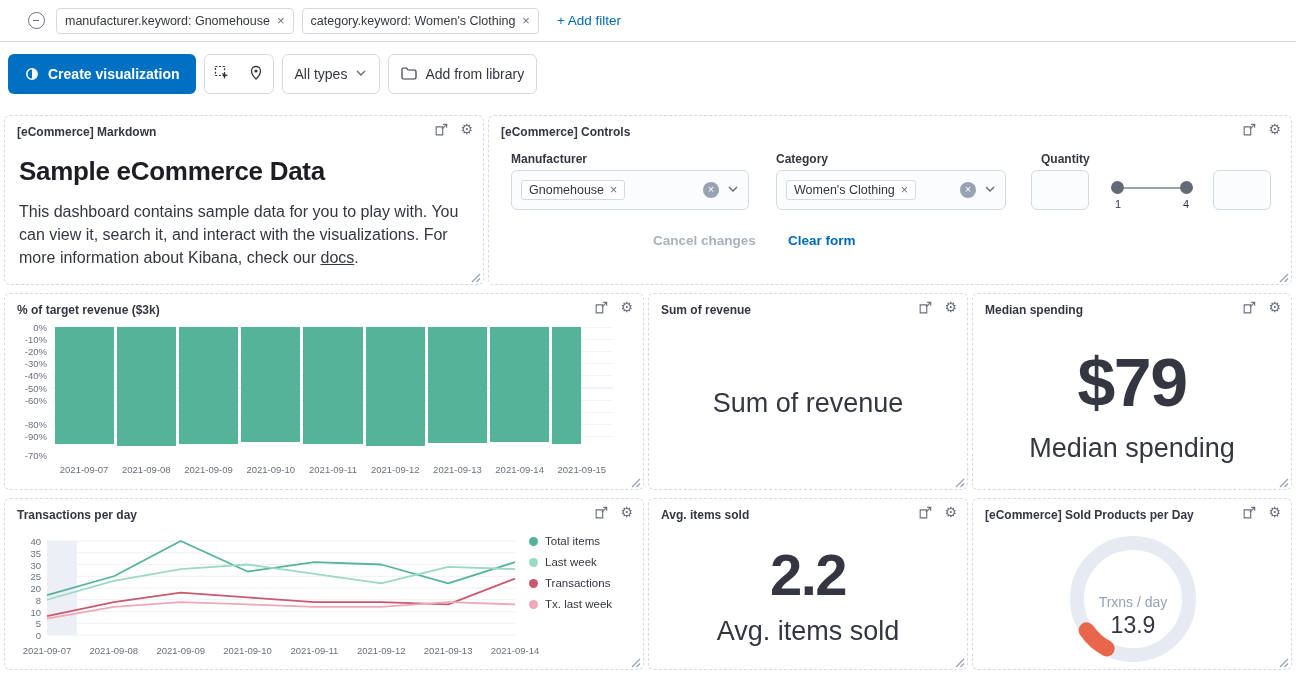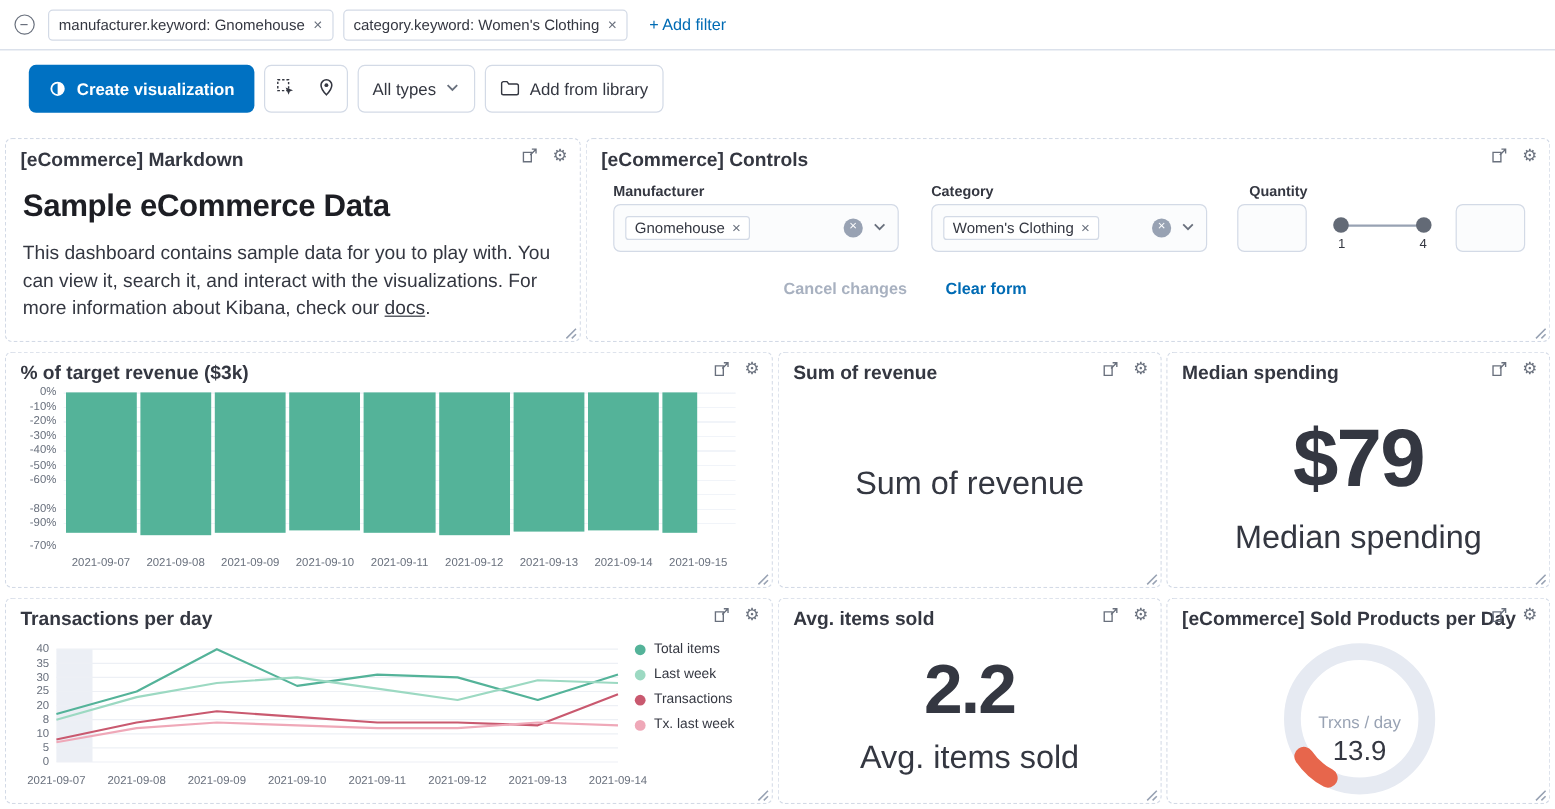--- a/index.html
+++ b/index.html
@@ -1,39 +1,39 @@
 <!DOCTYPE html>
 <html><head>
 <meta charset="utf-8">
 <style>
   *{box-sizing:border-box;margin:0;padding:0;}
   html,body{width:1296px;height:674px;}
   body{font-family:"Liberation Sans",sans-serif;color:#343741;background:#fff;overflow:hidden;font-size:13px;}
 
   
-  .filter-bar{height:42px;display:flex;align-items:center;gap:8px;padding:0 8px;border-bottom:1px solid #D3DAE6;}
+  .filter-bar{height:42px;display:flex;align-items:center;gap:8px;padding:0 24px;border-bottom:1px solid #D3DAE6;}
   .filter-menu-btn{width:24px;height:24px;display:flex;align-items:center;justify-content:center;cursor:pointer;}
   .circle-icon{width:17px;height:17px;border:1.6px solid #69707D;border-radius:50%;position:relative;}
   .circle-icon::after{content:"";position:absolute;left:4px;top:6.5px;width:6px;height:1.8px;background:#69707D;}
   .pill{display:flex;align-items:center;gap:7px;height:26px;padding:0 8px;border:1px solid #D3DAE6;border-radius:4px;background:#fff;font-size:12.5px;color:#343741;cursor:pointer;white-space:nowrap;}
   .pill .x{color:#69707D;font-size:13px;}
   .add-filter{color:#006BB4;font-size:13.5px;margin-left:10px;cursor:pointer;white-space:nowrap;}
 
   
-  .toolbar{height:64px;display:flex;align-items:center;gap:8px;padding:0 24px;}
+  .toolbar{height:64px;display:flex;align-items:center;gap:8px;padding:0 8px;}
   .btn{height:40px;border-radius:6px;display:flex;align-items:center;gap:8px;font-size:14px;cursor:pointer;border:none;}
   .btn-primary{background:#0071C2;color:#fff;padding:0 16px;font-weight:700;}
   .icon-group{height:40px;border:1px solid #D3DAE6;border-radius:6px;display:flex;align-items:center;background:#fff;}
   .icon-btn{width:34px;height:100%;display:flex;align-items:center;justify-content:center;cursor:pointer;}
   .btn-outline{border:1px solid #D3DAE6;background:#fff;color:#343741;padding:0 12px;font-weight:500;}
 
   
   .dashboard{position:relative;height:568px;background:#fff;}
   .panel{position:absolute;background:#fff;border:1px dashed #D3DAE6;border-radius:6px;overflow:hidden;}
-  .panel-title{position:absolute;top:9px;left:12px;font-size:16px;font-weight:700;color:#343741;z-index:3;white-space:nowrap;}
+  .panel-title{position:absolute;top:9px;left:12px;font-size:12px;font-weight:700;color:#343741;z-index:3;white-space:nowrap;}
   .panel-icons{position:absolute;top:6px;right:10px;display:flex;gap:12px;z-index:3;align-items:center;}
   .picon{display:flex;cursor:pointer;color:#69707D;font-size:14px;line-height:15px;}
   .resize-handle{position:absolute;right:2px;bottom:1px;width:12px;height:12px;cursor:nwse-resize;z-index:3;}
 
   
   .md-h1{position:absolute;left:14px;top:40px;font-size:26px;font-weight:700;color:#1D1E24;letter-spacing:-0.3px;}
   .md-p{position:absolute;left:14px;top:84px;width:458px;font-size:16px;line-height:23px;color:#343741;}
   .md-link{color:#343741;text-decoration:underline;cursor:pointer;}
 
   

